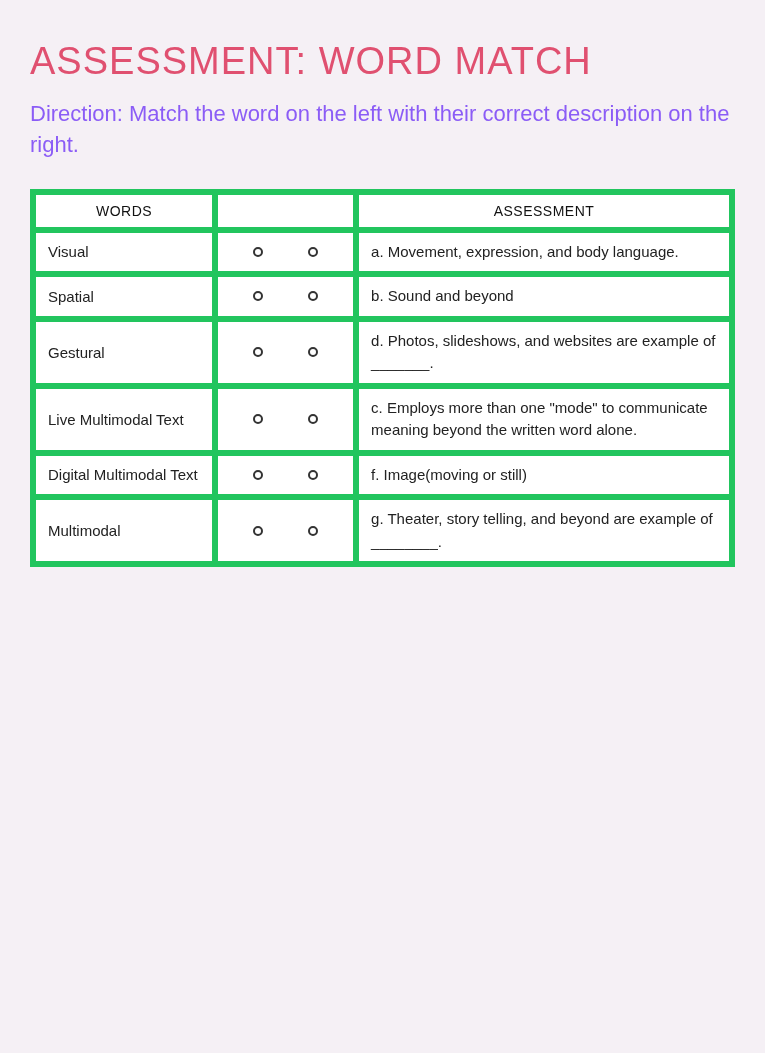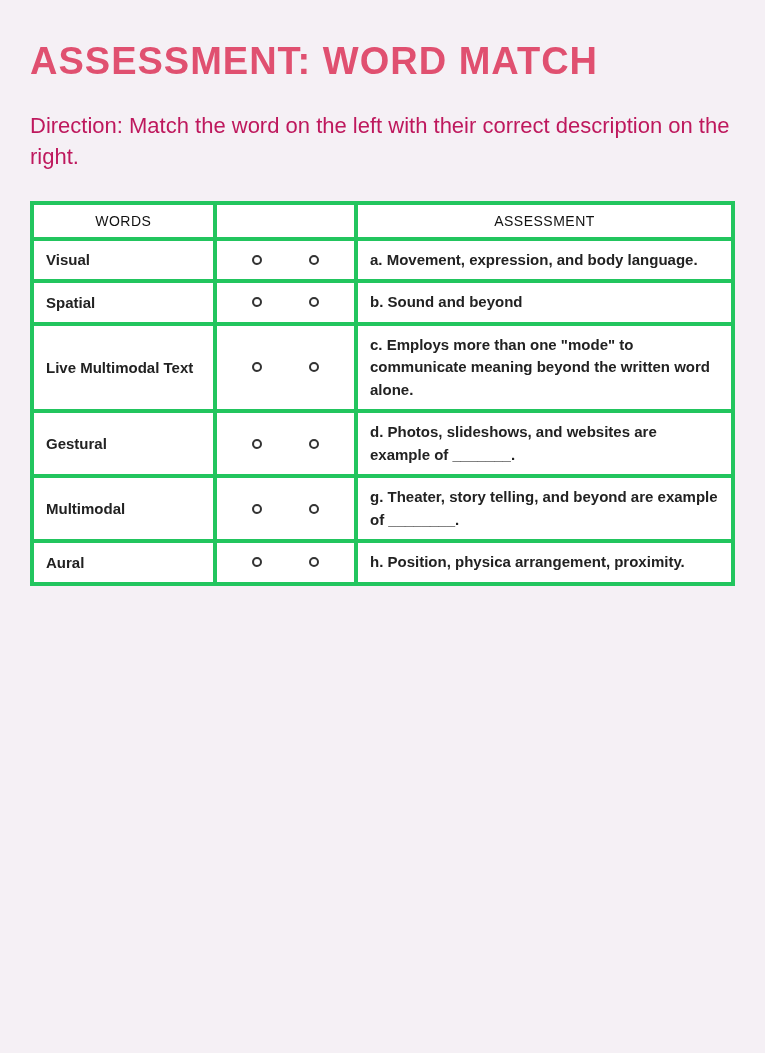--- a/index.html
+++ b/index.html
@@ -11,71 +11,69 @@
     body {
       background-color: #f5f0f5;
       font-family: Arial, sans-serif;
       width: 765px;
       min-height: 1053px;
       padding: 30px 30px 40px 30px;
     }
 
     .page-title {
       font-size: 38px;
-      font-weight: bold;
+      font-weight: normal;
       color: #e05070;
-      margin-bottom: 28px;
+      margin-bottom: 16px;
       margin-top: 10px;
       letter-spacing: 1px;
     }
 
     .direction-text {
       font-size: 22px;
-      color: #be185d;
+      color: #8b5cf6;
       line-height: 1.4;
       margin-bottom: 28px;
     }
 
     .match-table {
       width: 100%;
       border-collapse: collapse;
       background: white;
       border: 1px solid #aaa;
     }
 
     .match-table th,
     .match-table td {
-      border: 4px solid #22c55e;
+      border: 6px solid #22c55e;
       padding: 8px 12px;
       vertical-align: middle;
       font-size: 15px;
       color: #222;
     }
 
     .match-table th {
       font-weight: normal;
       font-size: 14px;
       letter-spacing: 0.5px;
       background: white;
       color: #111;
     }
 
     .col-words {
       width: 155px;
-      font-weight: bold;
     }
 
     .col-dots {
       width: 120px;
       text-align: center;
     }
 
     .col-desc {
       width: 320px;
-      font-weight: bold;
     }
 
     .dot-row {
       display: flex;
       justify-content: space-around;
       align-items: center;
     }
 
     .dot {
       width: 10px;
@@ -130,53 +128,53 @@
         <td class="col-words word-cell">Spatial</td>
         <td class="col-dots dot-cell">
           <div class="dot-row">
             <span class="dot"></span>
             <span class="dot"></span>
           </div>
         </td>
         <td class="col-desc desc-cell">b. Sound and beyond</td>
       </tr>
       <tr>
+        <td class="col-words word-cell">Gestural</td>
+        <td class="col-dots dot-cell">
+          <div class="dot-row">
+            <span class="dot"></span>
+            <span class="dot"></span>
+          </div>
+        </td>
+        <td class="col-desc desc-cell">d. Photos, slideshows, and websites are example of _______.</td>
+      </tr>
+      <tr>
         <td class="col-words word-cell">Live Multimodal Text</td>
         <td class="col-dots dot-cell">
           <div class="dot-row">
             <span class="dot"></span>
             <span class="dot"></span>
           </div>
         </td>
         <td class="col-desc desc-cell">c. Employs more than one "mode" to communicate meaning beyond the written word alone.</td>
       </tr>
       <tr>
-        <td class="col-words word-cell">Gestural</td>
+        <td class="col-words word-cell">Digital Multimodal Text</td>
         <td class="col-dots dot-cell">
           <div class="dot-row">
             <span class="dot"></span>
             <span class="dot"></span>
           </div>
         </td>
-        <td class="col-desc desc-cell">d. Photos, slideshows, and websites are example of _______.</td>
+        <td class="col-desc desc-cell">f. Image(moving or still)</td>
       </tr>
       <tr>
         <td class="col-words word-cell">Multimodal</td>
         <td class="col-dots dot-cell">
           <div class="dot-row">
             <span class="dot"></span>
             <span class="dot"></span>
           </div>
         </td>
         <td class="col-desc desc-cell">g. Theater, story telling, and beyond are example of ________.</td>
       </tr>
-      <tr>
-        <td class="col-words word-cell">Aural</td>
-        <td class="col-dots dot-cell">
-          <div class="dot-row">
-            <span class="dot"></span>
-            <span class="dot"></span>
-          </div>
-        </td>
-        <td class="col-desc desc-cell">h. Position, physica arrangement, proximity.</td>
-      </tr>
     </tbody>
 </table>
 
 </body></html>

